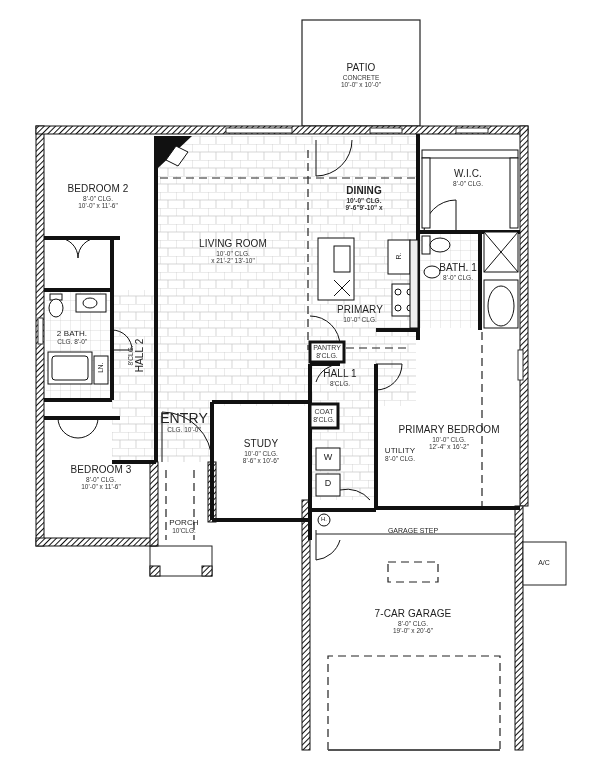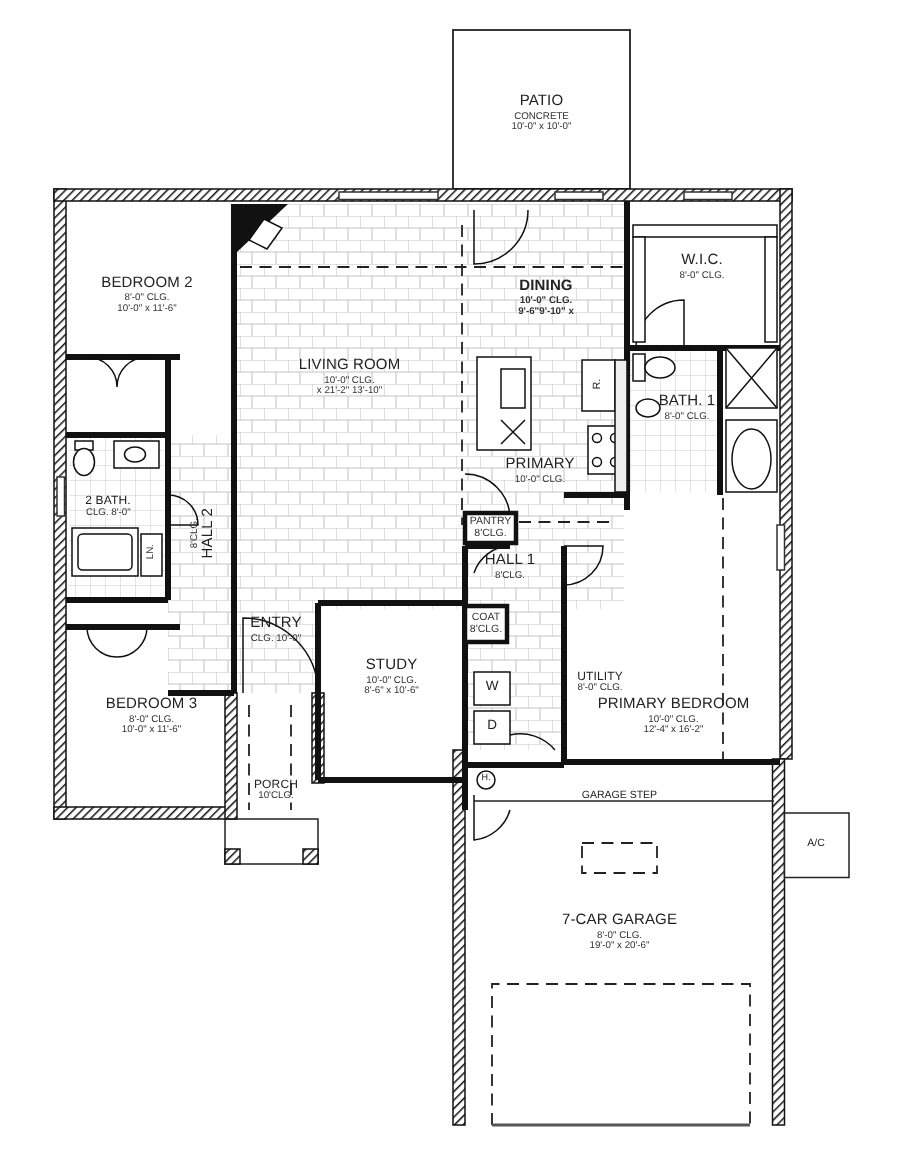--- a/index.html
+++ b/index.html
@@ -219,27 +219,27 @@
     <span class="s">8'CLG.</span>
 </div>
 <div class="lbl" style="left:324px;top:408px;">
   <span class="s" style="font-size:7px">COAT</span>
     <span class="s" style="font-size:7px">8'CLG.</span>
 </div>
 <div class="lbl" style="left:358px;top:446px;margin-left:42px;">
   <span class="t" style="font-size:8px">UTILITY</span>
     <span class="s">8'-0" CLG.</span>
 </div>
-<div class="lbl" style="left:449px;top:424px;margin-top:40px;">
+<div class="lbl" style="left:449px;top:424px;">
   <span class="t">PRIMARY BEDROOM</span>
     <span class="s">10'-0" CLG.</span>
     <span class="s">12'-4" x 16'-2"</span>
 </div>
 <div class="lbl" style="left:184px;top:410px;">
-  <span class="t" style="font-size:10px">ENTRY</span>
+  <span class="t" style="font-size:14px">ENTRY</span>
     <span class="s">CLG. 10'-0"</span>
 </div>
 <div class="lbl" style="left:261px;top:438px;">
   <span class="t">STUDY</span>
     <span class="s">10'-0" CLG.</span>
     <span class="s">8'-6" x 10'-6"</span>
 </div>
 <div class="lbl" style="left:101px;top:464px;">
   <span class="t">BEDROOM 3</span>
     <span class="s">8'-0" CLG.</span>

